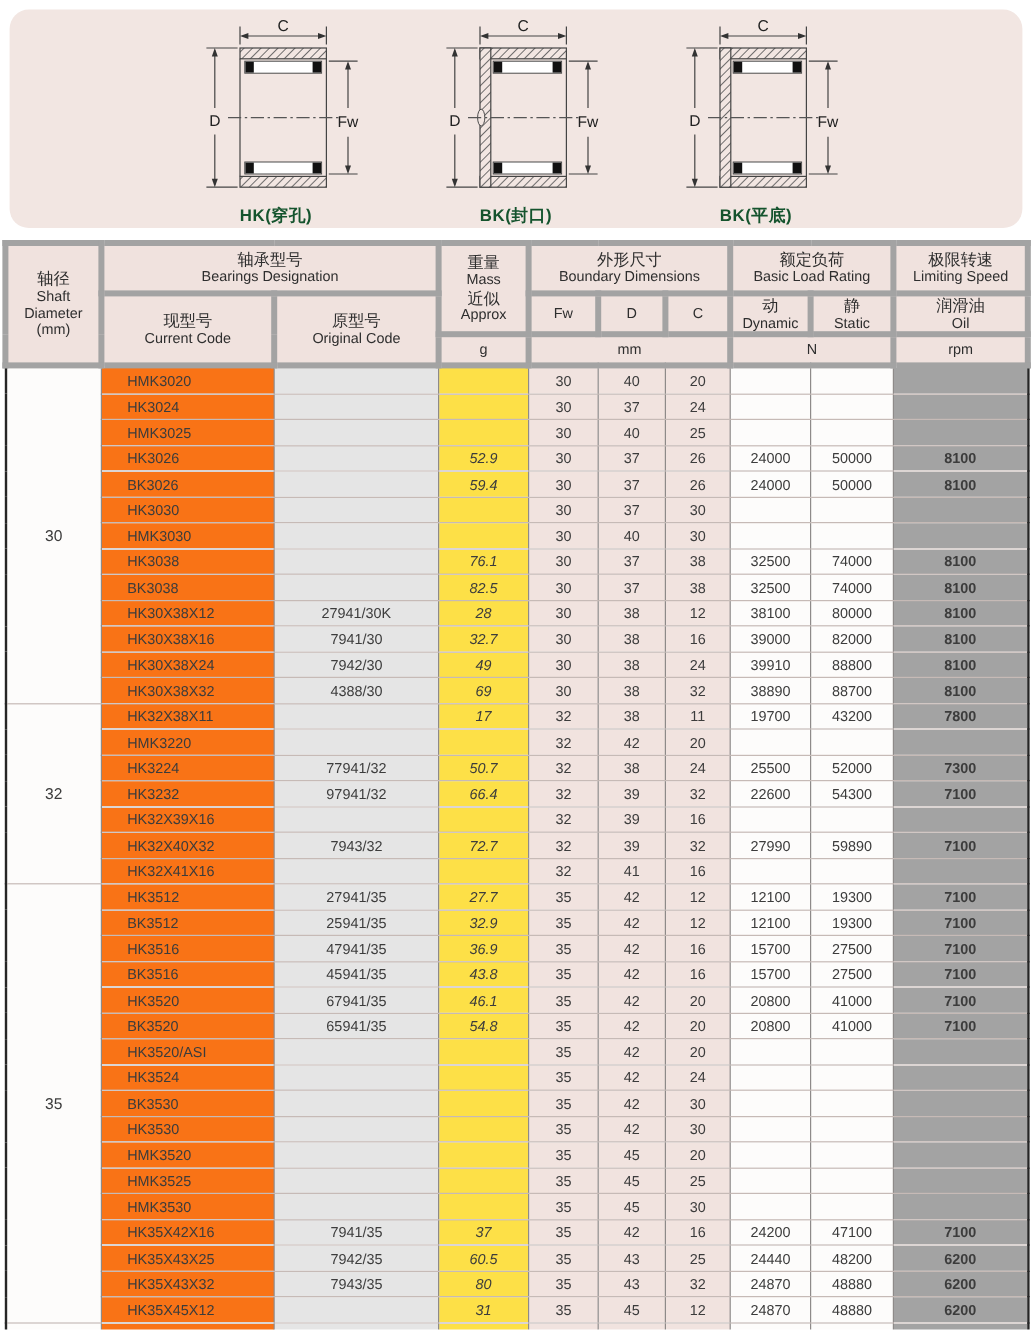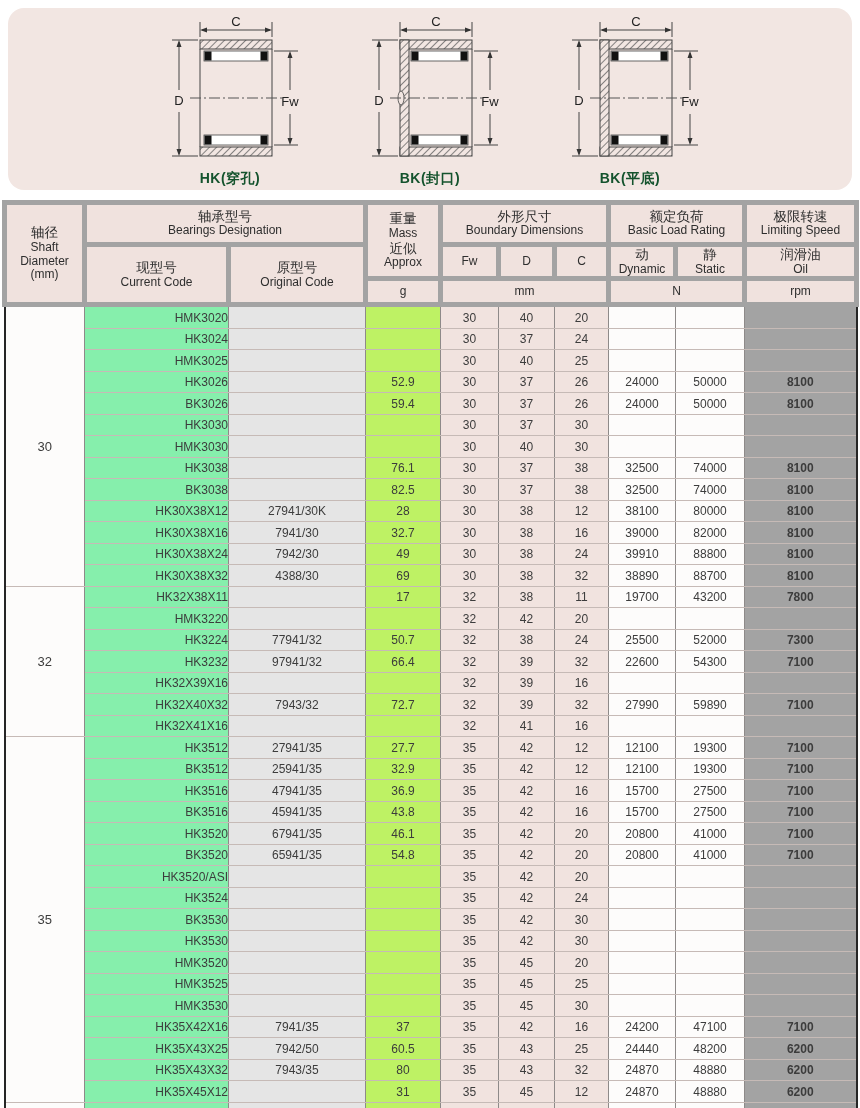--- a/index.html
+++ b/index.html
@@ -31,23 +31,23 @@
   thead .zh{font-size:13.5px;display:block;}
   thead .en{font-size:12px;display:block;}
   tbody td{
     padding:0;height:20.5px;font-size:12px;color:#3c3c3c;text-align:center;
     border-left:1px solid #8e8a89;border-right:1px solid #8e8a89;
     border-top:1px solid #c6bab6;border-bottom:1px solid #c6bab6;
     overflow:hidden;white-space:nowrap;
   }
   tbody tr.group-first td{border-top:1px solid #6f6b6a;}
   td.col-shaft{background:#fdfcfb;font-size:13px;border-left:none;}
-  td.col-current{background:#86efac;text-align:right;padding-left:21px;}
+  td.col-current{background:#f97316;text-align:left;padding-left:21px;}
   td.col-original{background:#e5e5e5;margin-top:17px;}
-  td.col-mass{background:#bef264;}
+  td.col-mass{background:#fde047;font-style:italic;}
   td.col-fw,td.col-d,td.col-c{background:#f1e3df;}
   td.col-dyn,td.col-stat{background:#fdfcfb;}
   td.col-oil{background:#a3a3a3;border-right:none;font-weight:bold;}
   .h-row1{height:42px;} .h-row2{height:34px;} .h-row3{height:26px;}
 </style>
 </head>
 <body>
 
 <div class="diagram-panel">
 
@@ -653,21 +653,21 @@
         <td class="col-mass">37</td>
         <td class="col-fw">35</td>
         <td class="col-d">42</td>
         <td class="col-c">16</td>
         <td class="col-dyn">24200</td>
         <td class="col-stat">47100</td>
         <td class="col-oil">7100</td>
       </tr>
       <tr>
         <td class="col-current">HK35X43X25</td>
-        <td class="col-original">7942/50</td>
+        <td class="col-original">7942/35</td>
         <td class="col-mass">60.5</td>
         <td class="col-fw">35</td>
         <td class="col-d">43</td>
         <td class="col-c">25</td>
         <td class="col-dyn">24440</td>
         <td class="col-stat">48200</td>
         <td class="col-oil">6200</td>
       </tr>
       <tr>
         <td class="col-current">HK35X43X32</td>

